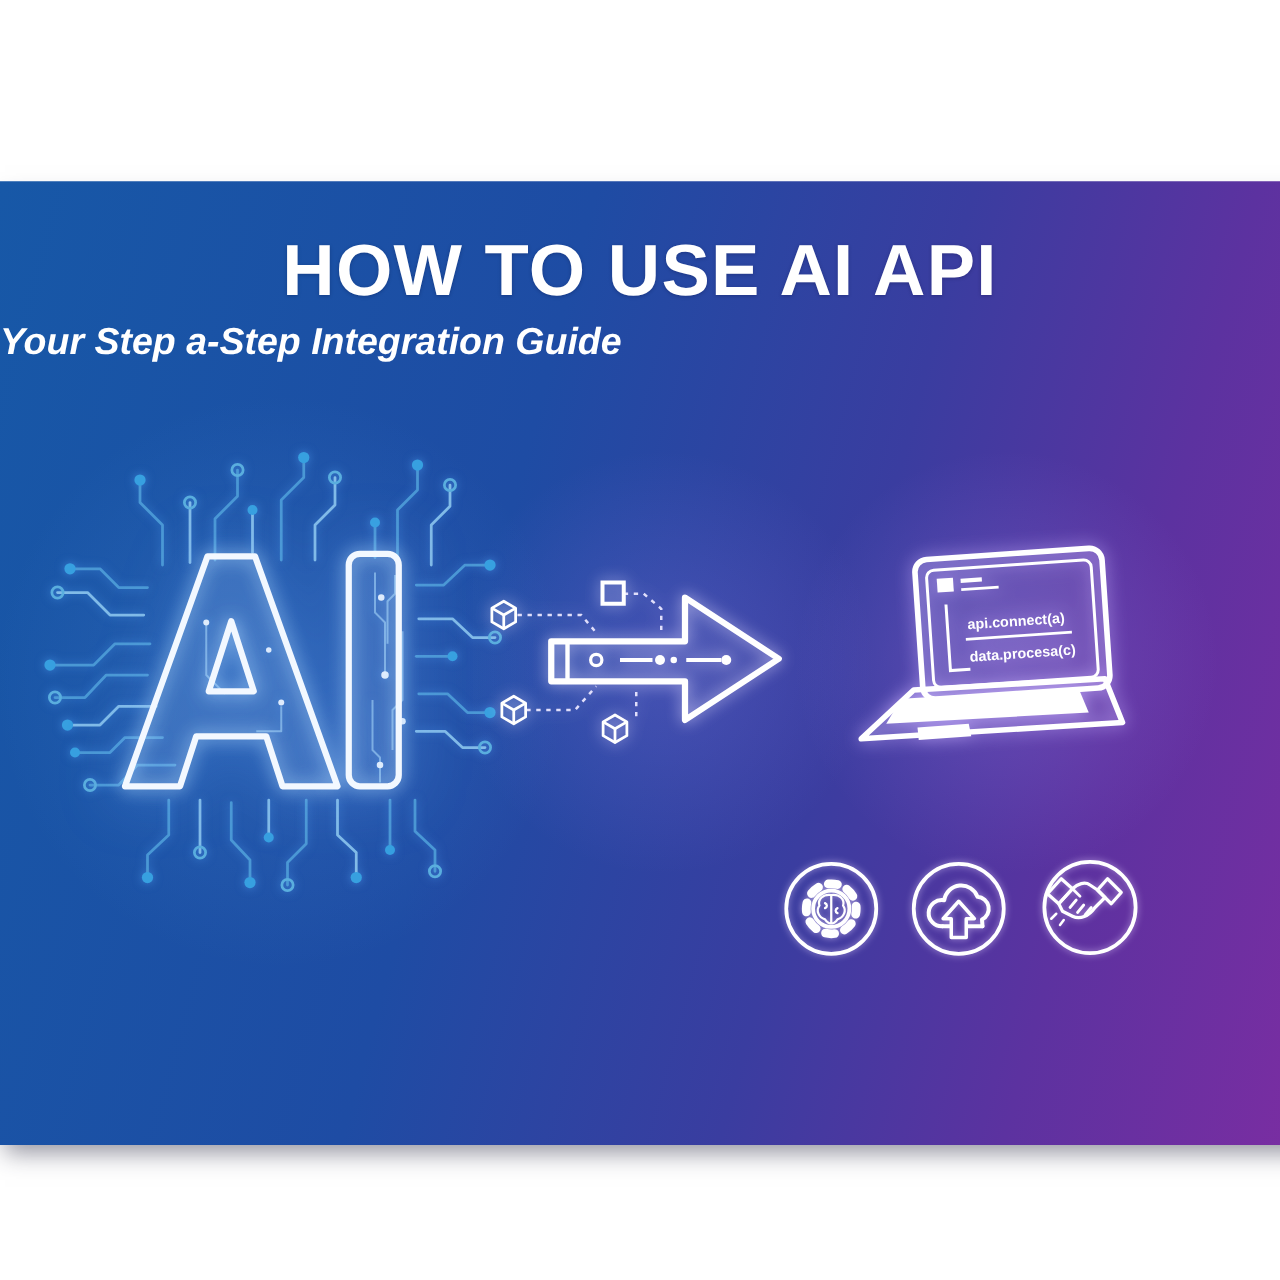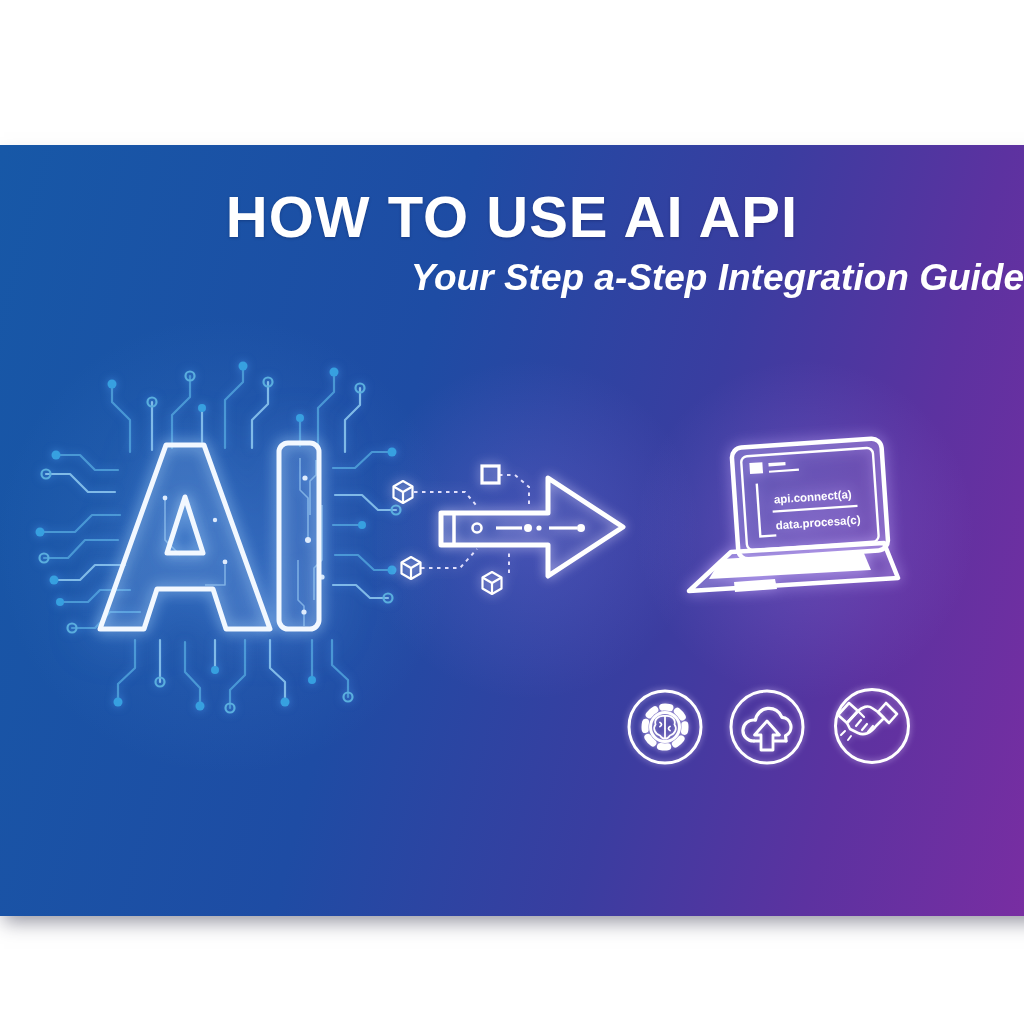--- a/index.html
+++ b/index.html
@@ -18,22 +18,22 @@
       linear-gradient(105deg,#1758a7 0%,#1e4ca4 38%,#3a3da0 62%,#5c32a0 80%,#7c2da2 100%);
     box-shadow:0 10px 18px -4px rgba(45,45,70,0.5);
     padding-left:29px;
   }
   .title{
     left:0;top:38px;width:1024px;text-align:center;
     color:#ffffff;font-size:58px;font-weight:bold;letter-spacing:1px;
     text-shadow:0 1px 3px rgba(0,0,40,0.25);
   }
   .subtitle{
-    left:0;top:112px;width:1024px;text-align:right;
-    color:#ffffff;font-size:37px;font-style:italic;font-weight:bold;letter-spacing:0px;
+    left:0;top:112px;width:1024px;text-align:left;
+    color:#ffffff;font-size:30px;font-style:italic;font-weight:bold;letter-spacing:0px;
   }
   .circuit-svg{left:30px;top:205px;filter:drop-shadow(0 0 4px rgba(90,170,255,0.55));}
   .letters-svg{left:90px;top:295px;filter:drop-shadow(0 0 7px rgba(170,215,255,0.9)) drop-shadow(0 0 22px rgba(110,170,255,0.55));}
   .arrow-svg{left:380px;top:305px;filter:drop-shadow(0 0 6px rgba(220,215,255,0.75));}
   .laptop-svg{left:675px;top:280px;filter:drop-shadow(0 0 7px rgba(200,175,255,0.8));}
   .icons-svg{left:612px;top:535px;filter:drop-shadow(0 0 3px rgba(230,215,255,0.6));}
   .sr-only{position:absolute;width:1px;height:1px;overflow:hidden;clip:rect(0 0 0 0);white-space:nowrap;}
   svg{display:block;overflow:visible;}
   .code-text{font-family:"Liberation Sans",sans-serif;font-weight:bold;font-size:11.5px;fill:#ffffff;}
 </style>

